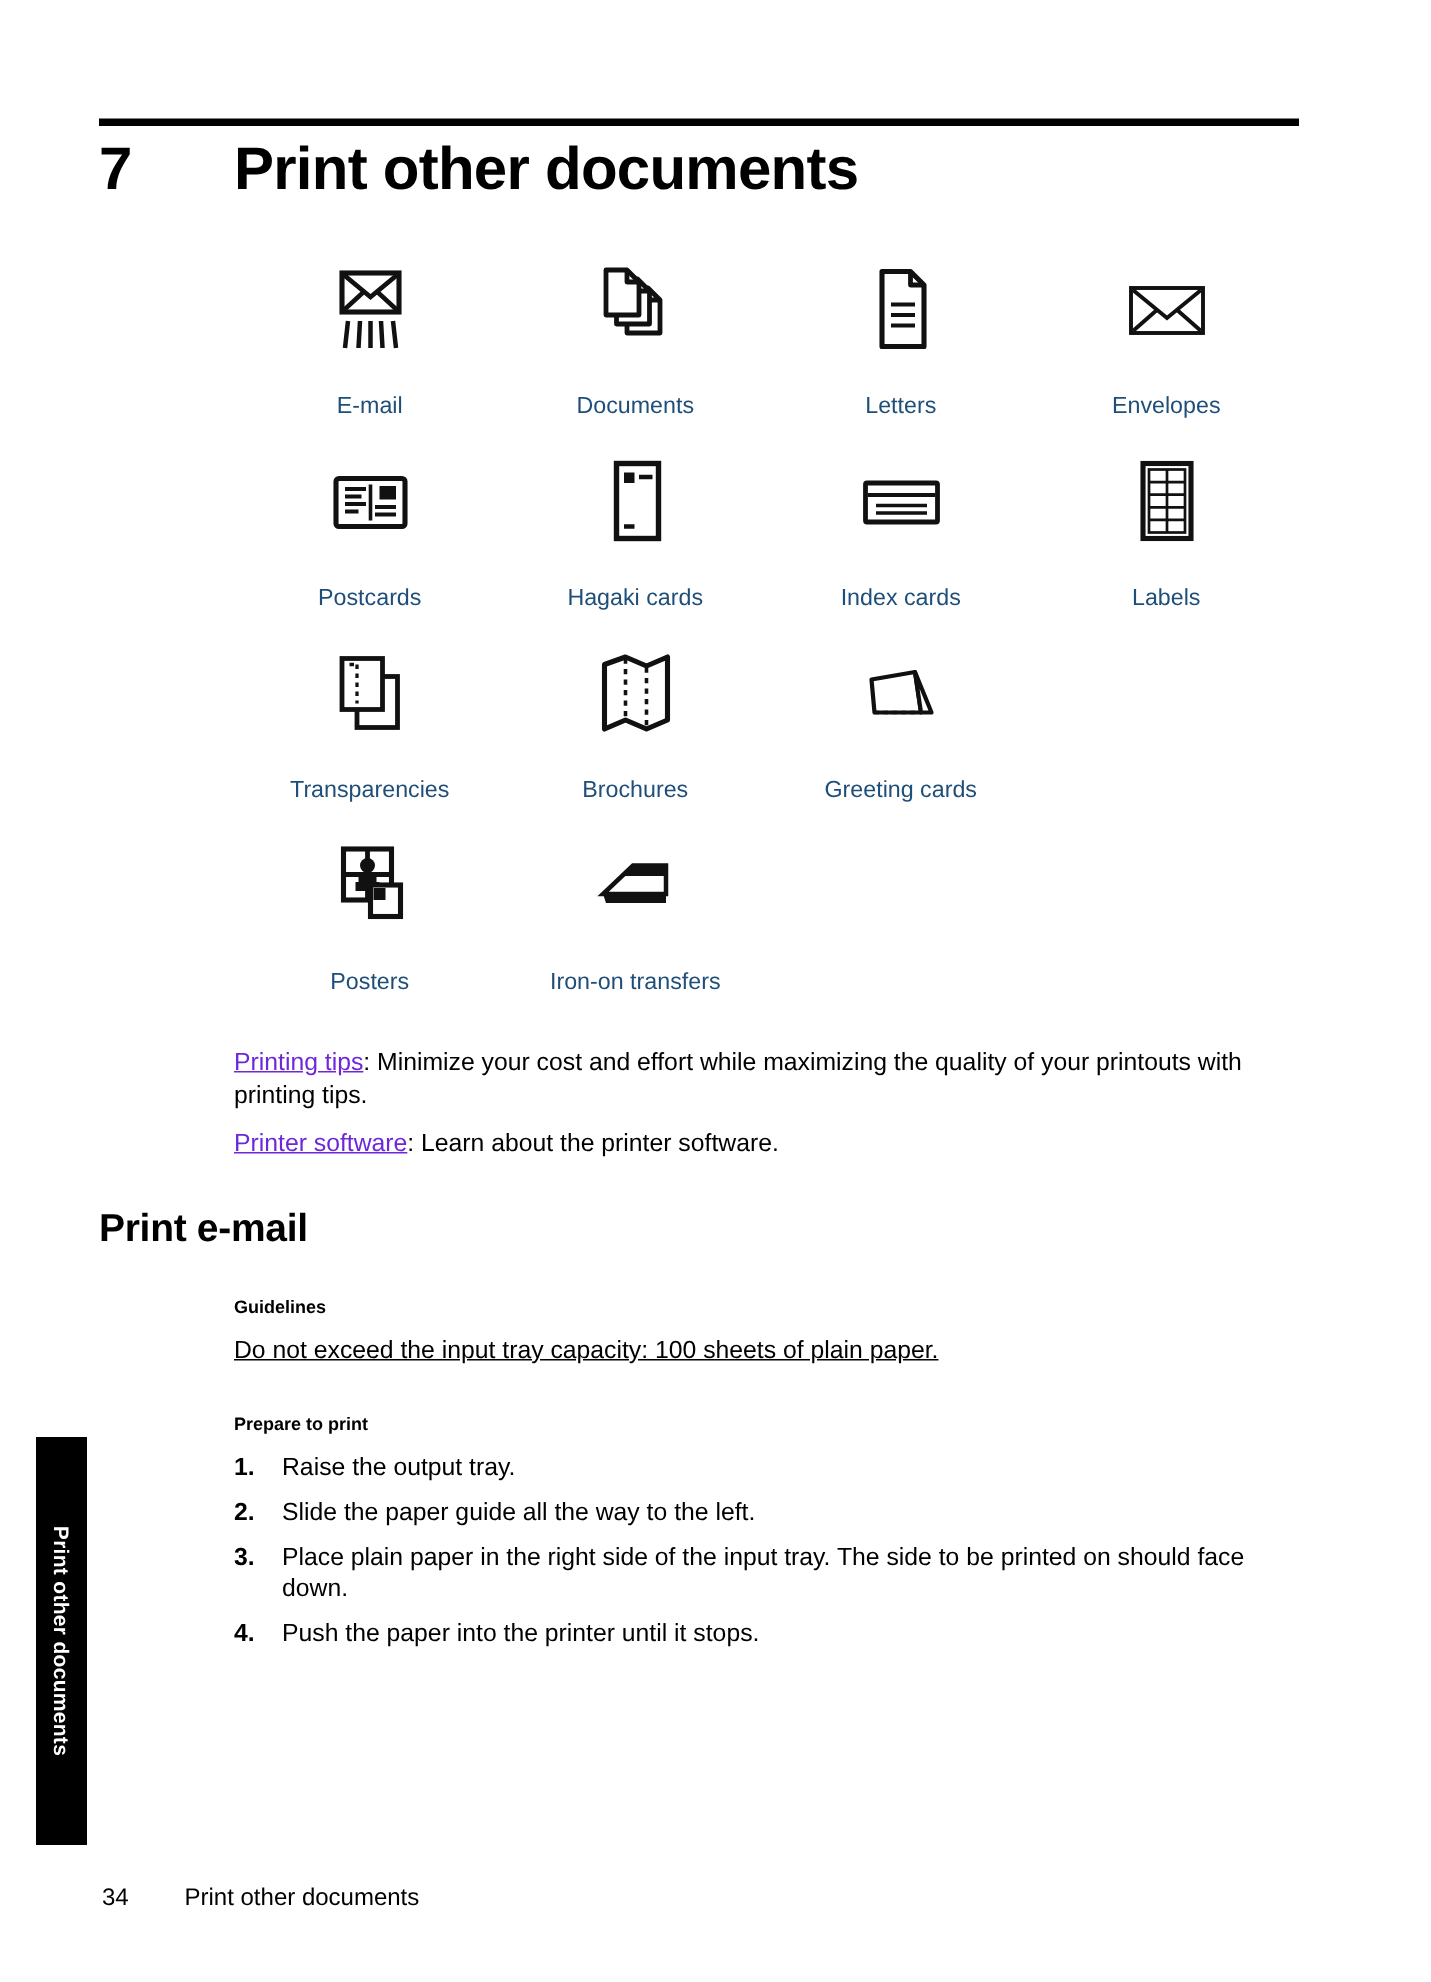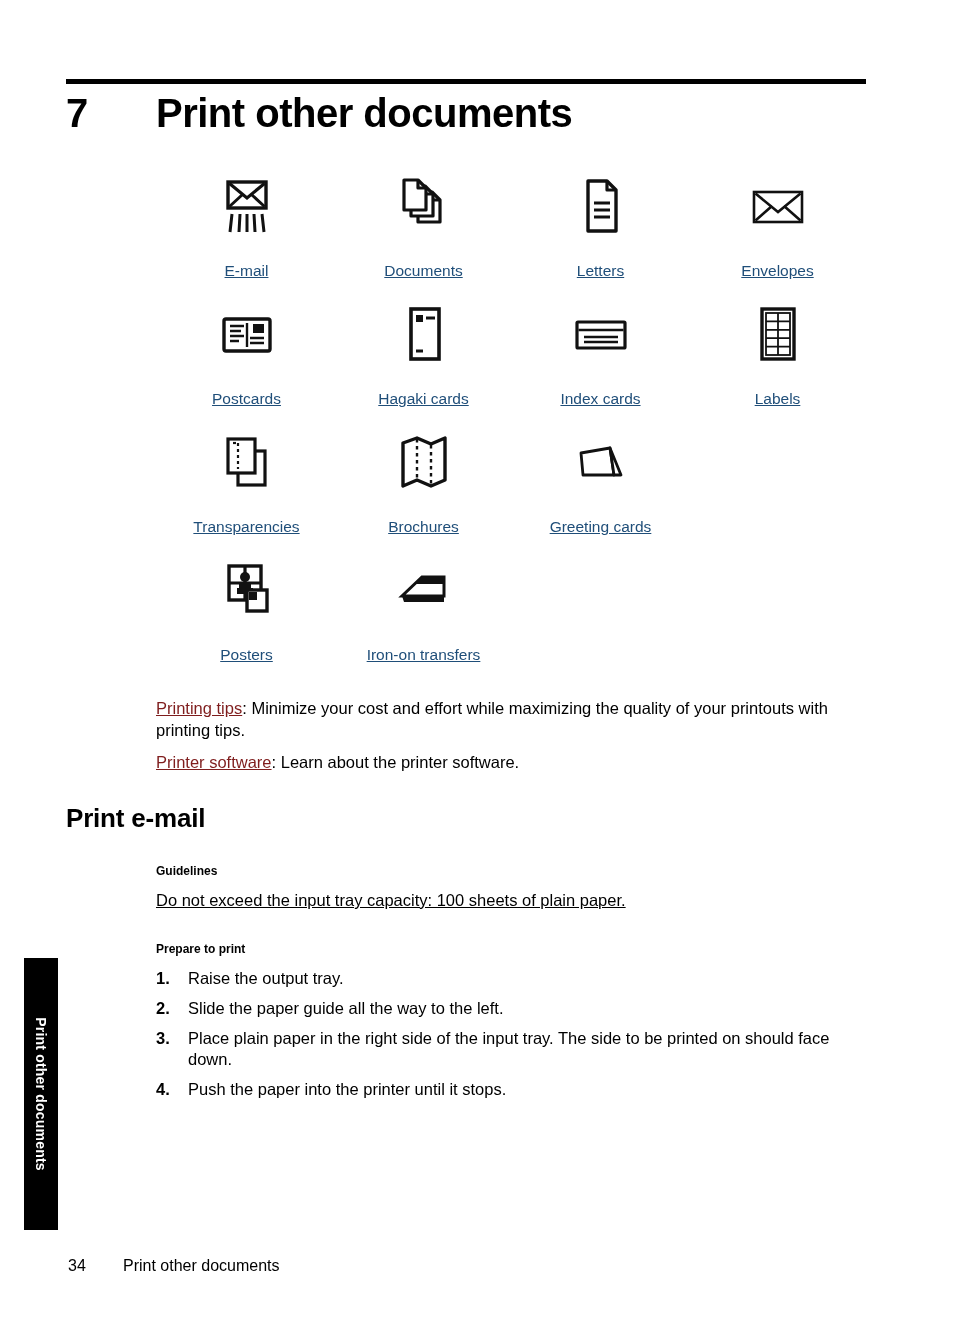--- a/index.html
+++ b/index.html
@@ -67,36 +67,35 @@
     align-items: center;
     justify-content: center;
     padding-top: 2px;
     box-sizing: border-box;
   }
   .icon-art svg { display: block; }
   .icon-label {
     margin-top: 22px;
     font-size: 15.5px;
     color: #1f4e79;
-    text-decoration: underline;
     text-align: center;
     white-space: nowrap;
     cursor: pointer;
   }
 
   
   .body-para {
     position: absolute;
     left: 156px;
     width: 710px;
     font-size: 16.5px;
     line-height: 1.33;
   }
   .inline-link {
-    color: #7f1d1d;
+    color: #6d28d9;
     text-decoration: underline;
     cursor: pointer;
   }
   #para-printing-tips { top: 698px; }
   #para-printer-software { top: 752px; }
 
   
   #section-heading {
     position: absolute;
     left: 66px;

